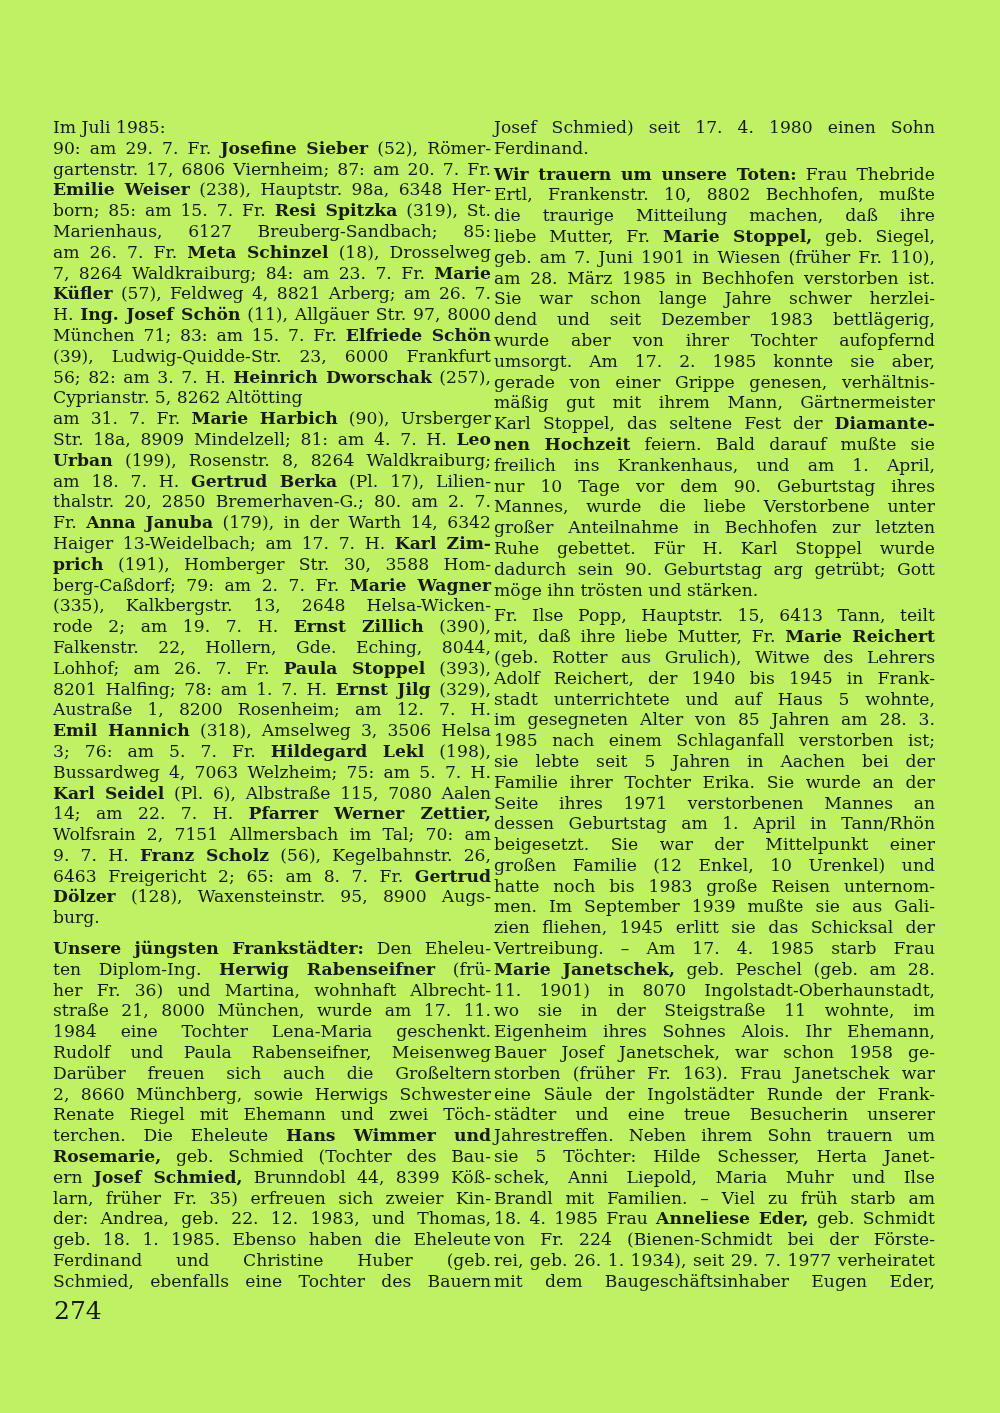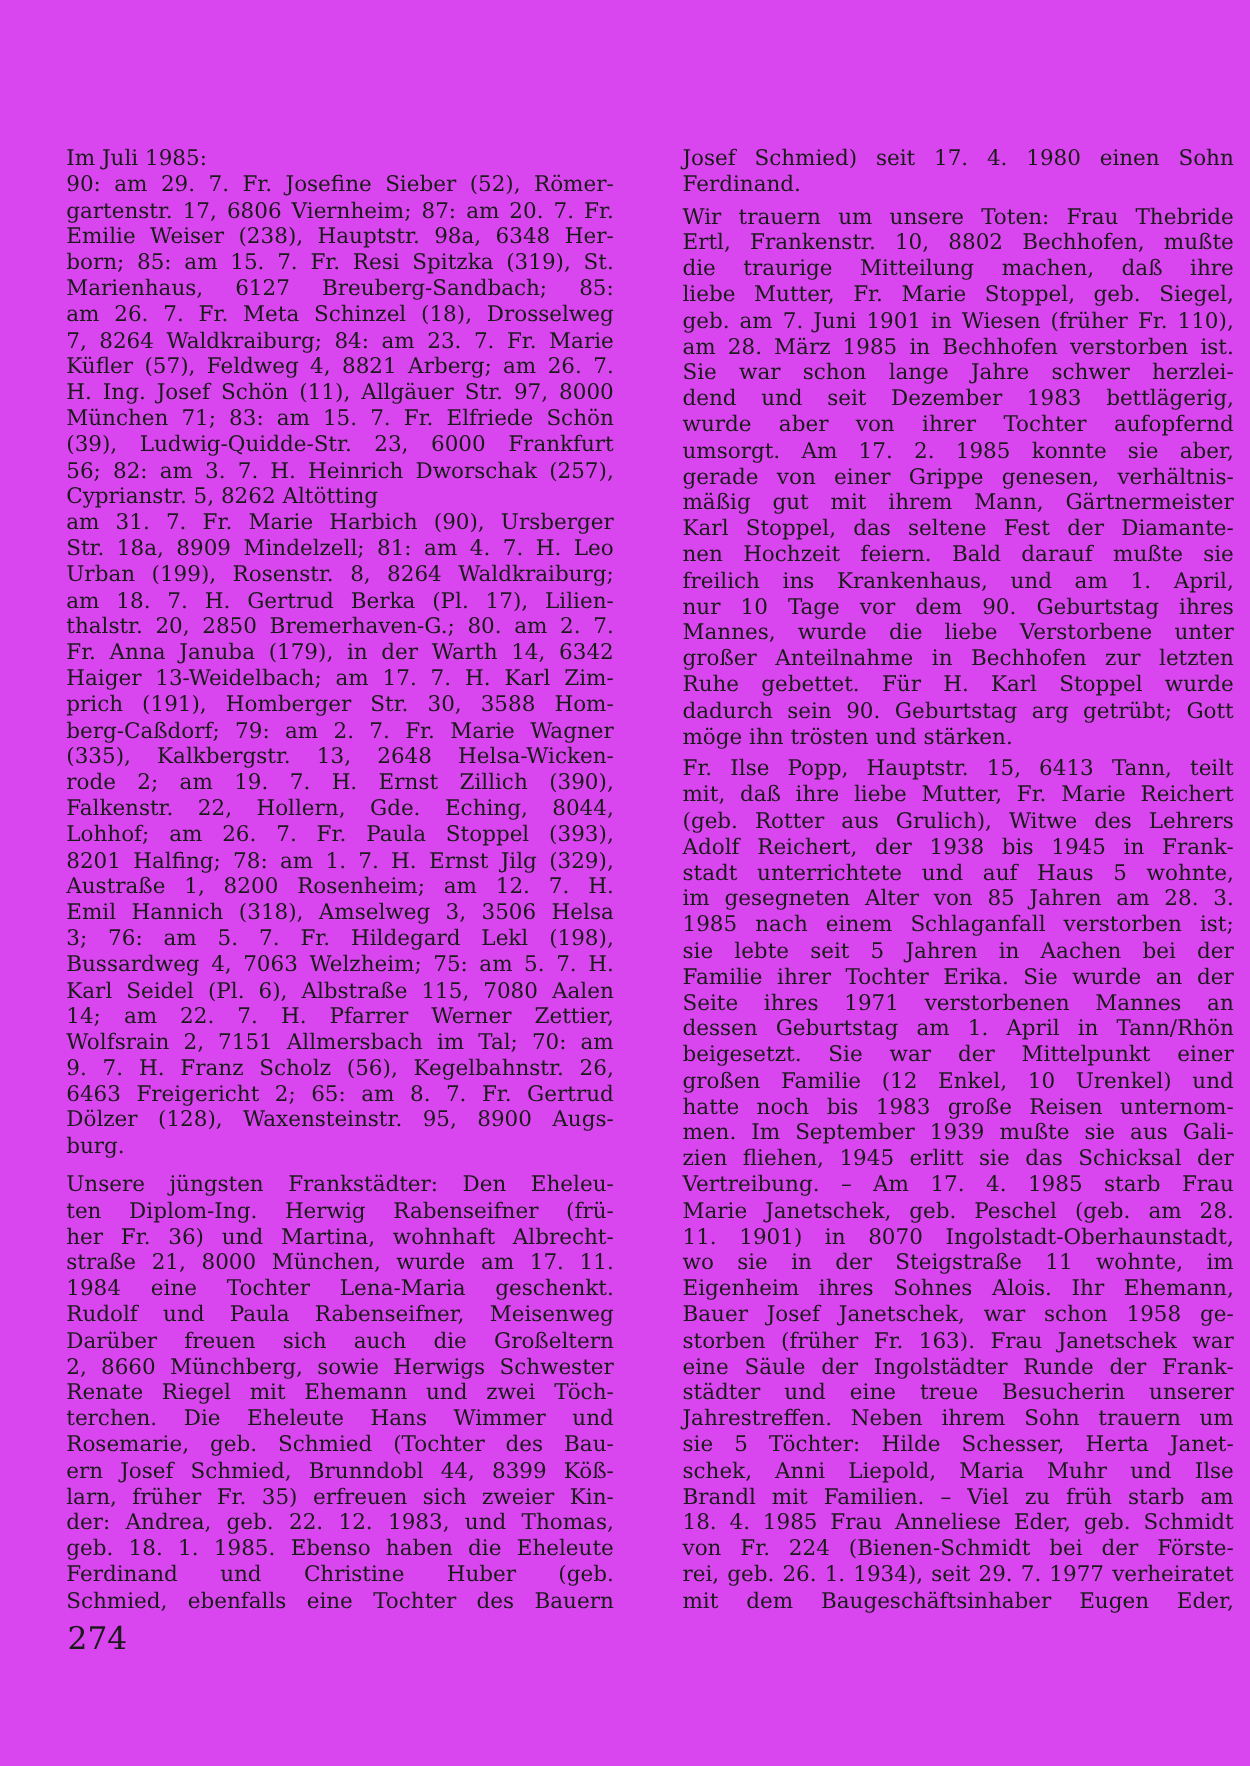--- a/index.html
+++ b/index.html
@@ -4,42 +4,42 @@
 <style>
   html, body {
     margin: 0; padding: 0;
     width: 1000px; height: 1413px;
     background: #fcfcfa;
     overflow: hidden;
   }
   .sheet {
     position: relative;
     width: 1000px; height: 1413px;
-    background: #d946ef;
+    background: #bef264;
     font-family: "DejaVu Serif", "Liberation Serif", serif;
     color: #1a1a1a;
   }
   .col {
     position: absolute;
     top: 117px;
     font-size: 17.2px;
     line-height: 20.8px;
   }
   .col-left  { left: 53px;  width: 438px; }
-  .col-right { left: 546px; width: 441px; }
+  .col-right { left: 494px; width: 441px; }
   .line {
     height: 20.8px;
     line-height: 20.8px;
     text-align: justify;
     text-align-last: justify;
     white-space: nowrap;
     overflow: visible;
   }
   .line.noj { text-align-last: left; }
-  .line b { font-weight: normal; }
+  .line b { font-weight: bold; }
   .vgap { width: 100%; }
   .page-number {
     position: absolute;
     left: 54px; top: 1299px;
     font-size: 25px;
     line-height: 24px;
   }
 </style>
 </head>
 <body>
@@ -126,21 +126,21 @@
       <div class="line"><span>nur 10 Tage vor dem 90. Geburtstag ihres</span></div>
       <div class="line"><span>Mannes, wurde die liebe Verstorbene unter</span></div>
       <div class="line"><span>großer Anteilnahme in Bechhofen zur letzten</span></div>
       <div class="line"><span>Ruhe gebettet. Für H. Karl Stoppel wurde</span></div>
       <div class="line"><span>dadurch sein 90. Geburtstag arg getrübt; Gott</span></div>
       <div class="line noj"><span>möge ihn trösten und stärken.</span></div>
       <div class="vgap" style="height: 5px;"></div>
       <div class="line"><span>Fr. Ilse Popp, Hauptstr. 15, 6413 Tann, teilt</span></div>
       <div class="line"><span>mit, daß ihre liebe Mutter, Fr. </span><b>Marie Reichert</b></div>
       <div class="line"><span>(geb. Rotter aus Grulich), Witwe des Lehrers</span></div>
-      <div class="line"><span>Adolf Reichert, der 1938 bis 1945 in Frank-</span></div>
+      <div class="line"><span>Adolf Reichert, der 1940 bis 1945 in Frank-</span></div>
       <div class="line"><span>stadt unterrichtete und auf Haus 5 wohnte,</span></div>
       <div class="line"><span>im gesegneten Alter von 85 Jahren am 28. 3.</span></div>
       <div class="line"><span>1985 nach einem Schlaganfall verstorben ist;</span></div>
       <div class="line"><span>sie lebte seit 5 Jahren in Aachen bei der</span></div>
       <div class="line"><span>Familie ihrer Tochter Erika. Sie wurde an der</span></div>
       <div class="line"><span>Seite ihres 1971 verstorbenen Mannes an</span></div>
       <div class="line"><span>dessen Geburtstag am 1. April in Tann/Rhön</span></div>
       <div class="line"><span>beigesetzt. Sie war der Mittelpunkt einer</span></div>
       <div class="line"><span>großen Familie (12 Enkel, 10 Urenkel) und</span></div>
       <div class="line"><span>hatte noch bis 1983 große Reisen unternom-</span></div>

